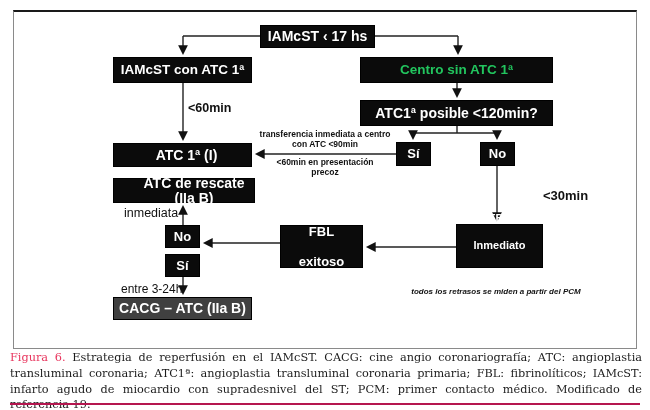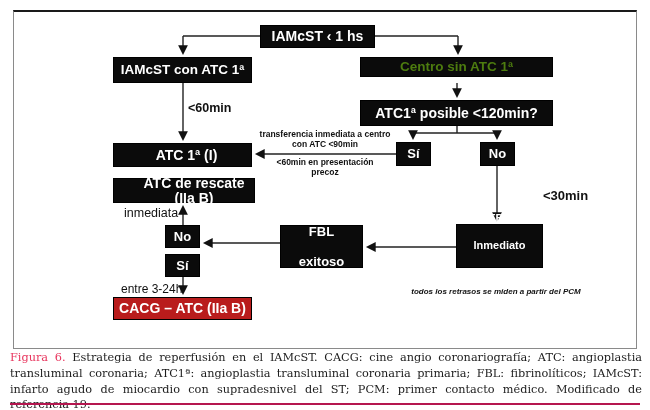--- a/index.html
+++ b/index.html
@@ -50,25 +50,25 @@
       <line x1="497" y1="133" x2="497" y2="138" marker-end="url(#ah)"></line>
       <line x1="396" y1="154" x2="257" y2="154" marker-end="url(#ah)"></line>
       <line x1="497" y1="166" x2="497" y2="220" marker-end="url(#ah)"></line>
       <line x1="456" y1="247" x2="368" y2="247" marker-end="url(#ah)"></line>
       <line x1="280" y1="243" x2="205" y2="243" marker-end="url(#ah)"></line>
       <line x1="183" y1="225" x2="183" y2="207" marker-end="url(#ah)"></line>
       <line x1="183" y1="277" x2="183" y2="293" marker-end="url(#ah)"></line>
     </g>
   </svg>
 
-  <div class="node" style="left: 260px; top: 25px; width: 115px; height: 23px; font-size: 14px; background: rgb(11, 11, 11); color: rgb(255, 255, 255);">IAMcST ‹ 1 hs</div>
+  <div class="node" style="left: 260px; top: 25px; width: 115px; height: 23px; font-size: 14px; background: rgb(11, 11, 11); color: rgb(255, 255, 255);">IAMcST ‹ 17 hs</div>
 
   <div class="node" style="left: 113px; top: 57px; width: 139px; height: 26px; background: rgb(11, 11, 11); color: rgb(255, 255, 255);">IAMcST con ATC 1ª</div>
 
-  <div class="node" style="left: 360px; top: 57px; width: 193px; height: 20px; background: rgb(11, 11, 11); color: #4d7c0f;">Centro sin ATC 1ª</div>
+  <div class="node" style="left: 360px; top: 57px; width: 193px; height: 26px; background: rgb(11, 11, 11); color: #22c55e;">Centro sin ATC 1ª</div>
 
   <div class="node" style="left: 360px; top: 100px; width: 193px; height: 26px; font-size: 14px; background: rgb(11, 11, 11); color: rgb(255, 255, 255);">ATC1ª posible &lt;120min?</div>
 
   <div class="node" style="left: 113px; top: 143px; width: 139px; height: 24px; font-size: 14px; background: rgb(11, 11, 11); color: rgb(255, 255, 255); padding-left: 8px;">ATC 1ª (I)</div>
 
   <div class="node" style="left: 113px; top: 178px; width: 142px; height: 25px; font-size: 14px; background: rgb(11, 11, 11); color: rgb(255, 255, 255); padding-left: 20px;">ATC de rescate (IIa B)</div>
 
   <div class="node small" style="left: 396px; top: 142px; width: 35px; height: 24px; background: rgb(11, 11, 11); color: rgb(255, 255, 255);">Sí</div>
 
   <div class="node small" style="left: 480px; top: 142px; width: 35px; height: 24px; background: rgb(11, 11, 11); color: rgb(255, 255, 255);">No</div>
@@ -81,21 +81,21 @@
   <div class="node multi" style="left: 456px; top: 224px; width: 87px; height: 44px; font-size: 11px; background: rgb(11, 11, 11); color: rgb(255, 255, 255);">
     <span>FBL</span>
     <span>Inmediato</span>
     <span>(IB)</span>
   </div>
 
   <div class="node small" style="left: 165px; top: 225px; width: 35px; height: 23px; background: rgb(11, 11, 11); color: rgb(255, 255, 255);">No</div>
 
   <div class="node small" style="left: 165px; top: 254px; width: 35px; height: 23px; background: rgb(11, 11, 11); color: rgb(255, 255, 255);">Sí</div>
 
-  <div class="node" style="left: 113px; top: 297px; width: 139px; height: 23px; font-size: 14px; background: #b91c1c; color: rgb(255, 255, 255);">CACG – ATC (IIa B)</div>
+  <div class="node" style="left: 113px; top: 297px; width: 139px; height: 23px; font-size: 14px; background: #404040; color: rgb(255, 255, 255);">CACG – ATC (IIa B)</div>
 
   <div class="lbl bold" style="left:188px;top:101px;text-align:center;">&lt;60min</div>
 
   <div class="tiny" style="left:256px;top:129px;width:138px;">transferencia inmediata a centro</div>
   <div class="tiny" style="left:256px;top:139px;width:138px;">con ATC &lt;90min</div>
   <div class="tiny" style="left:256px;top:157px;width:138px;">&lt;60min en presentación</div>
   <div class="tiny" style="left:256px;top:167px;width:138px;">precoz</div>
 
   <div class="lbl bold" style="left:510px;top:188px;font-size:13px;margin-left:33px;">&lt;30min</div>
 

